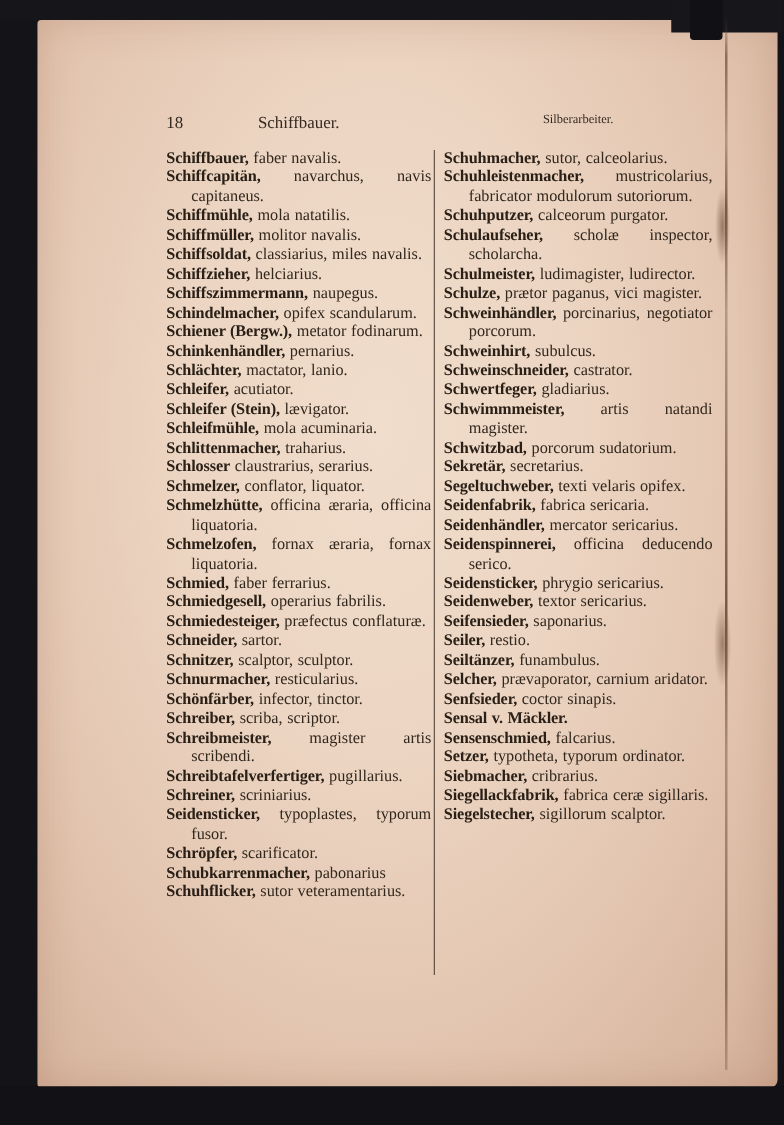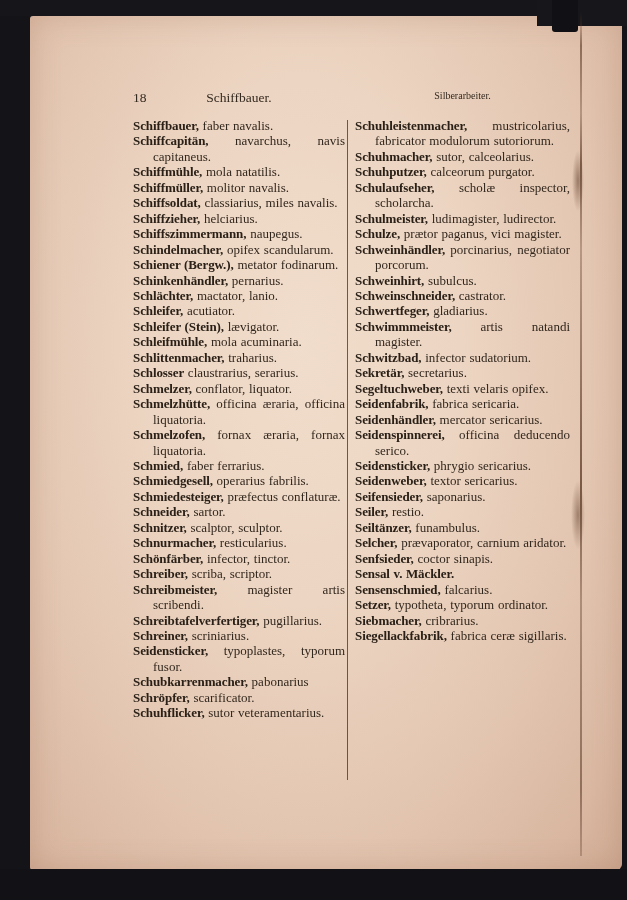--- a/index.html
+++ b/index.html
@@ -156,52 +156,52 @@
       <p class="entry"><b>Schreiber,</b> <span>scriba, scriptor.</span></p>
 
       <p class="entry"><b>Schreibmeister,</b> <span>magister artis scribendi.</span></p>
 
       <p class="entry"><b>Schreibtafelverfertiger,</b> <span>pugillarius.</span></p>
 
       <p class="entry"><b>Schreiner,</b> <span>scriniarius.</span></p>
 
       <p class="entry"><b>Seidensticker,</b> <span>typoplastes, typorum fusor.</span></p>
 
+      <p class="entry"><b>Schröpfer,</b> <span>scarificator.</span></p>
+
       <p class="entry"><b>Schubkarrenmacher,</b> <span>pabonarius</span></p>
-
-      <p class="entry"><b>Schröpfer,</b> <span>scarificator.</span></p>
 
       <p class="entry"><b>Schuhflicker,</b> <span>sutor veteramentarius.</span></p>
     </div>
 
   <div class="col col-right">
 
+      <p class="entry"><b>Schuhmacher,</b> <span>sutor, calceolarius.</span></p>
+
       <p class="entry"><b>Schuhleistenmacher,</b> <span>mustricolarius, fabricator modulorum sutoriorum.</span></p>
 
-      <p class="entry"><b>Schuhmacher,</b> <span>sutor, calceolarius.</span></p>
-
       <p class="entry"><b>Schuhputzer,</b> <span>calceorum purgator.</span></p>
 
       <p class="entry"><b>Schulaufseher,</b> <span>scholæ inspector, scholarcha.</span></p>
 
       <p class="entry"><b>Schulmeister,</b> <span>ludimagister, ludirector.</span></p>
 
       <p class="entry"><b>Schulze,</b> <span>prætor paganus, vici magister.</span></p>
 
       <p class="entry"><b>Schweinhändler,</b> <span>porcinarius, negotiator porcorum.</span></p>
 
       <p class="entry"><b>Schweinhirt,</b> <span>subulcus.</span></p>
 
       <p class="entry"><b>Schweinschneider,</b> <span>castrator.</span></p>
 
       <p class="entry"><b>Schwertfeger,</b> <span>gladiarius.</span></p>
 
       <p class="entry"><b>Schwimmmeister,</b> <span>artis natandi magister.</span></p>
 
-      <p class="entry"><b>Schwitzbad,</b> <span>infector sudatorium.</span></p>
+      <p class="entry"><b>Schwitzbad,</b> <span>porcorum sudatorium.</span></p>
 
       <p class="entry"><b>Sekretär,</b> <span>secretarius.</span></p>
 
       <p class="entry"><b>Segeltuchweber,</b> <span>texti velaris opifex.</span></p>
 
       <p class="entry"><b>Seidenfabrik,</b> <span>fabrica sericaria.</span></p>
 
       <p class="entry"><b>Seidenhändler,</b> <span>mercator sericarius.</span></p>
 
 
@@ -224,20 +224,21 @@
       <p class="entry"><b>Sensal v. Mäckler.</b> <span></span></p>
 
       <p class="entry"><b>Sensenschmied,</b> <span>falcarius.</span></p>
 
       <p class="entry"><b>Setzer,</b> <span>typotheta, typorum ordinator.</span></p>
 
       <p class="entry"><b>Siebmacher,</b> <span>cribrarius.</span></p>
 
       <p class="entry"><b>Siegellackfabrik,</b> <span>fabrica ceræ sigillaris.</span></p>
 
+      <p class="entry"><b>Siegelstecher,</b> <span>sigillorum scalptor.</span></p>
 
     </div>
 </div>
 
 <div class="top-shadow"></div>
 <div class="top-right-dark"></div>
 <div class="binding-notch"></div>
 <div class="crease"></div>
 <div class="crease-blob-a"></div>
 <div class="crease-blob-b"></div>

